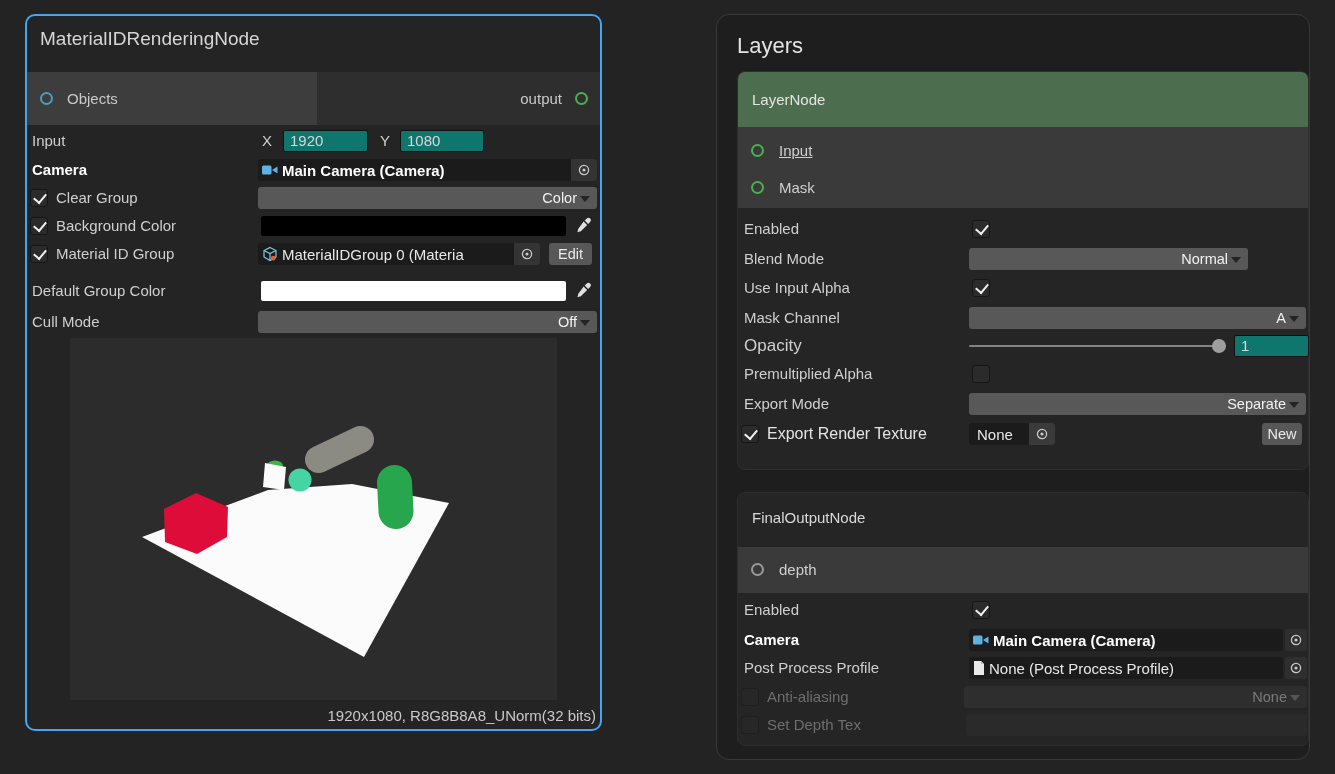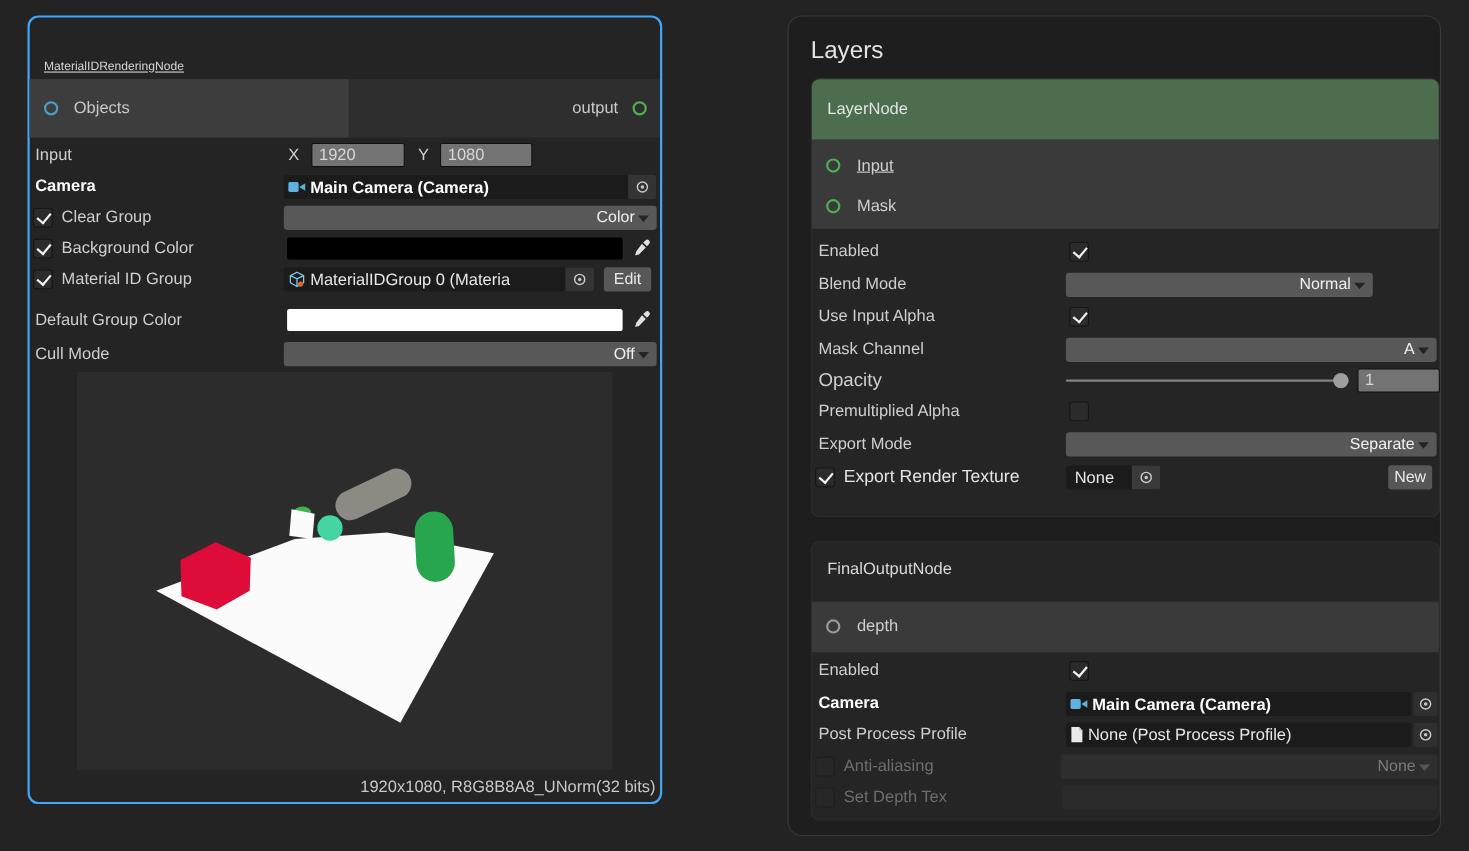--- a/index.html
+++ b/index.html
@@ -13,27 +13,27 @@
   .label{position:absolute;color:#cfcfcf;font-size:15px;line-height:24px;white-space:nowrap;}
   .label.bold{color:#ffffff;font-weight:700;}
   .label.dim{color:#6e6e6e;}
   .row{position:absolute;left:0;right:0;height:24px;}
   
   .node{
     position:absolute;left:25px;top:14px;width:577px;height:717px;
     background:#242424;border:2px solid #42a5f5;border-radius:10px;
     box-sizing:border-box;
   }
-  .node-title{position:absolute;left:13px;top:39px;font-size:11px;color:#d6d6d6;text-decoration:underline;}
+  .node-title{position:absolute;left:13px;top:12px;font-size:19px;color:#d6d6d6;}
   .portrow{position:absolute;left:0;right:0;top:56px;height:53px;background:#2e2e2e;}
   .portrow-left{position:absolute;left:0;top:0;width:290px;height:53px;background:#3d3d3d;}
   .port{position:absolute;width:13px;height:13px;border-radius:50%;border:2px solid #4caf50;box-sizing:border-box;background:transparent;}
   .portlabel{position:absolute;color:#c9c9c9;font-size:15px;line-height:53px;}
   
-  .tfield{position:absolute;height:22px;background:#737373;border:1px solid #111;border-radius:2px;
+  .tfield{position:absolute;height:22px;background:#0f766e;border:1px solid #111;border-radius:2px;
     color:#d6d6d6;font-size:15px;line-height:20px;padding:0 6px;box-sizing:border-box;white-space:nowrap;overflow:hidden;}
   .dd{position:absolute;height:22px;background:#585858;border-radius:3px;color:#f1f1f1;
     font-size:14.5px;line-height:22px;padding:0 20px 0 8px;box-sizing:border-box;white-space:nowrap;overflow:hidden;text-align:right;}
   .dd::after{content:"";position:absolute;right:7px;top:9px;
     border-left:5px solid transparent;border-right:5px solid transparent;border-top:6px solid #242424;}
   .dd.disabled{background:#2e2e2e;color:#7a7a7a;}
   .dd.disabled::after{border-top-color:#555;}
   .chk{position:absolute;width:18px;height:18px;background:#2b2b2b;border:1px solid #161616;border-radius:3px;box-sizing:border-box;}
   .chk.checked::after{content:"";position:absolute;left:5px;top:1px;width:6px;height:10px;
     border-right:2.2px solid #f2f2f2;border-bottom:2.2px solid #f2f2f2;transform:rotate(40deg);}

